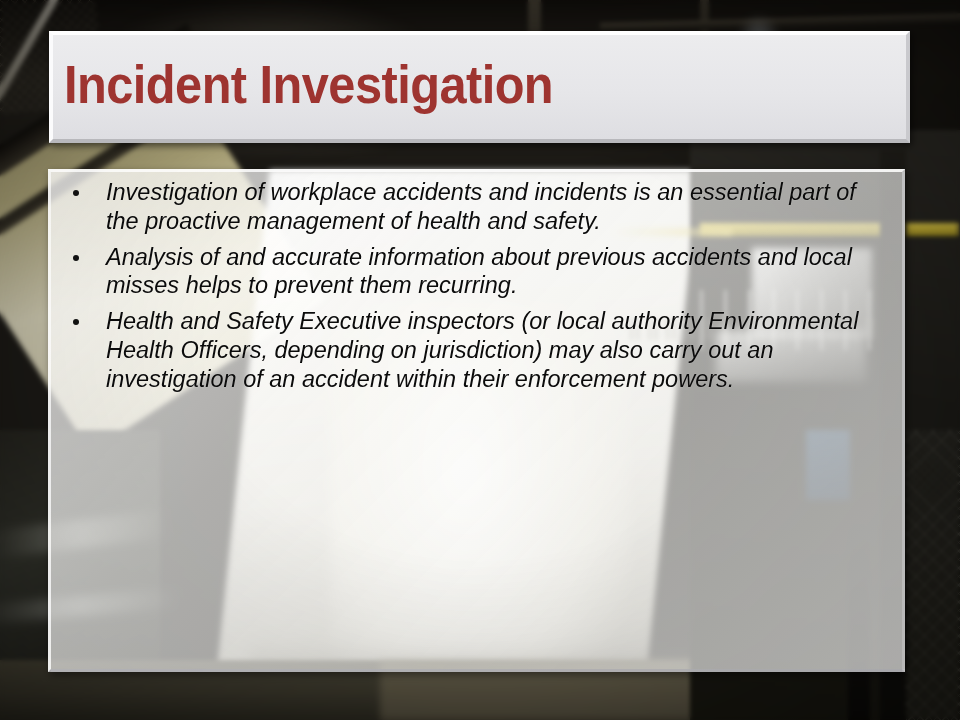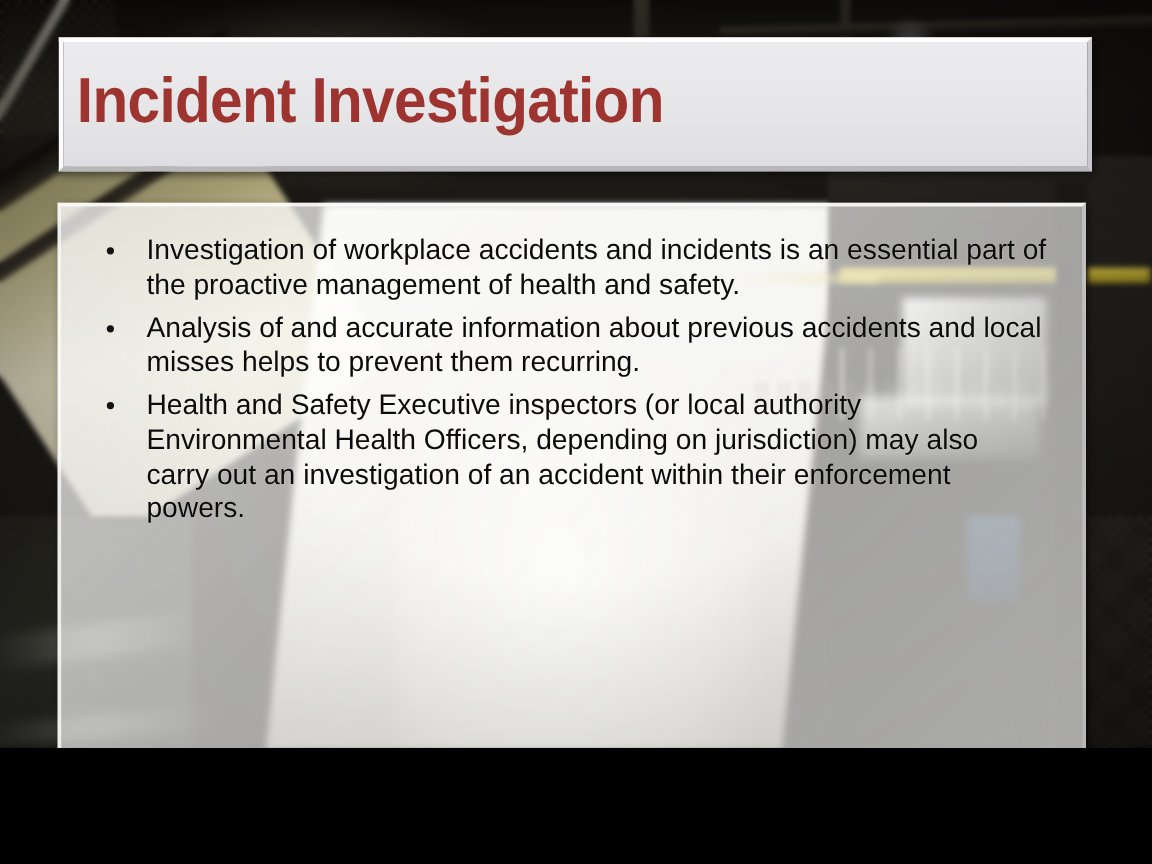--- a/index.html
+++ b/index.html
@@ -4,21 +4,21 @@
 <title>Incident Investigation</title>
 <style>
   html, body {
     margin: 0;
     padding: 0;
     background: #000;
   }
   #slide {
     position: relative;
     width: 960px;
-    height: 623px;
+    height: 720px;
     overflow: hidden;
     font-family: "Liberation Sans", sans-serif;
   }
 
   
   .bg-root {
     position: absolute;
     inset: 0;
     background: #1d1b17;
     overflow: hidden;
@@ -273,22 +273,23 @@
     border-top: 3px solid rgba(255,255,255,.85);
     border-left: 3px solid rgba(255,255,255,.78);
     border-right: 3px solid rgba(190,190,192,.75);
     border-bottom: 3px solid rgba(172,172,176,.8);
     box-shadow: 2px 3px 8px rgba(0,0,0,.45);
     padding: 6px 14px 0 8px;
     overflow: hidden;
   }
   .bullet-list {
     list-style: none;
-    margin: 16px;
+    margin: 0;
     padding: 0;
+    font-style: italic;
   }
   .bullet-item {
     position: relative;
     margin: 0 0 7px 0;
     padding-left: 47px;
     font-size: 23.5px;
     line-height: 1.225;
     color: #0b0b0b;
     font-family: "Liberation Sans", sans-serif;
     text-shadow: 0 0 1px rgba(255,255,255,.5);

